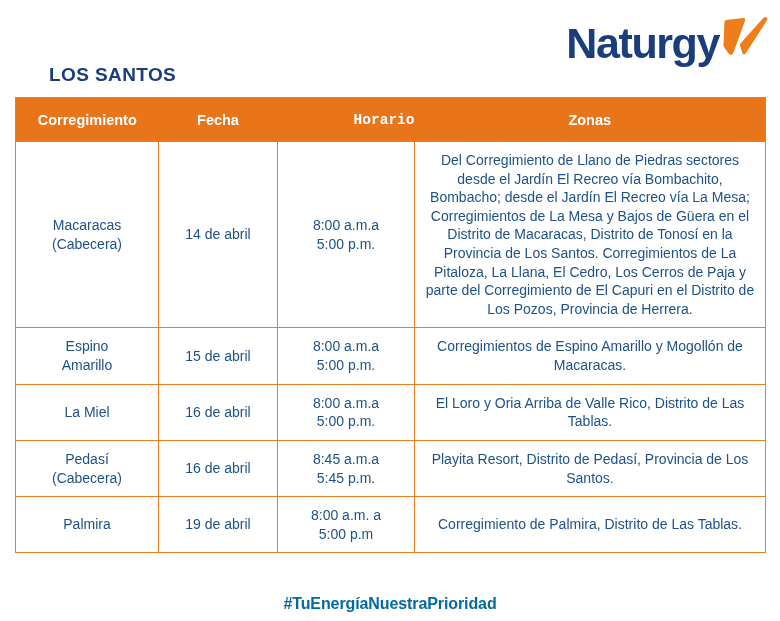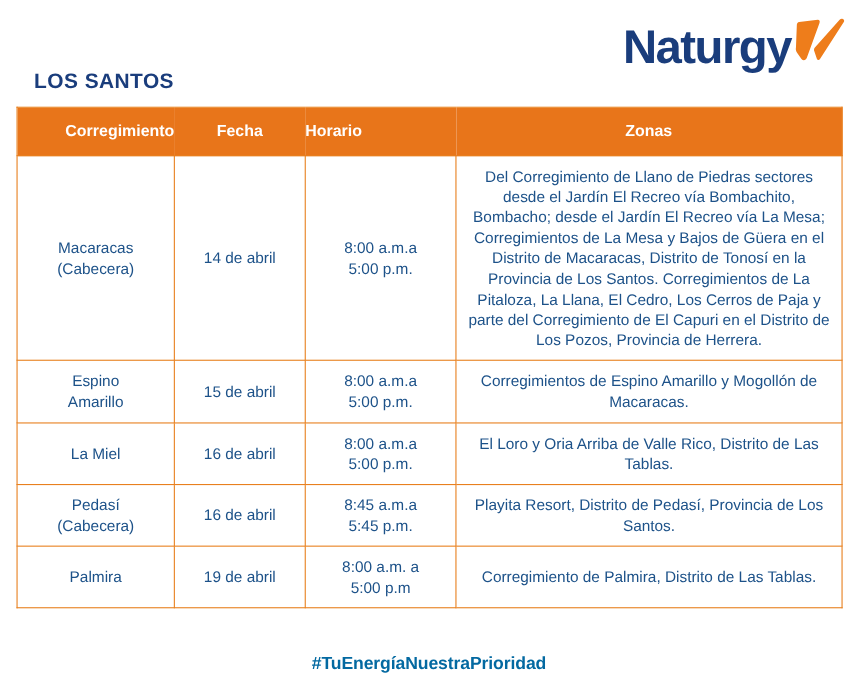--- a/index.html
+++ b/index.html
@@ -14,20 +14,21 @@
     font-family: "Liberation Sans", "DejaVu Sans", sans-serif;
     overflow: hidden;
     position: relative;
   }
 
   .page {
     position: relative;
     width: 780px;
     height: 621px;
     box-sizing: border-box;
+    padding-left: 18px;
   }
 
   
   .header {
     position: relative;
     height: 97px;
   }
 
   .brand {
     position: absolute;
@@ -78,23 +79,23 @@
   table.outage th {
     background: #e8751a;
     color: #ffffff;
     font-size: 14.5px;
     font-weight: bold;
     height: 43px;
     padding: 0 0 0 0;
     border: none;
     vertical-align: middle;
   }
-  th.th-correg { text-align: right; padding-left: 15px; }
+  th.th-correg { text-align: center; padding-left: 15px; }
   th.th-fecha  { text-align: center; padding-left: 13px; }
-  th.th-horario{ text-align: left; padding-left: 23px; }
+  th.th-horario{ text-align: right; padding-left: 23px; font-family: Liberation Mono, monospace; }
   th.th-zonas  { text-align: center; }
 
   table.outage td {
     border: 1px solid #e8801f;
     color: #1d5289;
     font-size: 14px;
     line-height: 1.33;
     text-align: center;
     vertical-align: middle;
     padding: 9px 6px;

